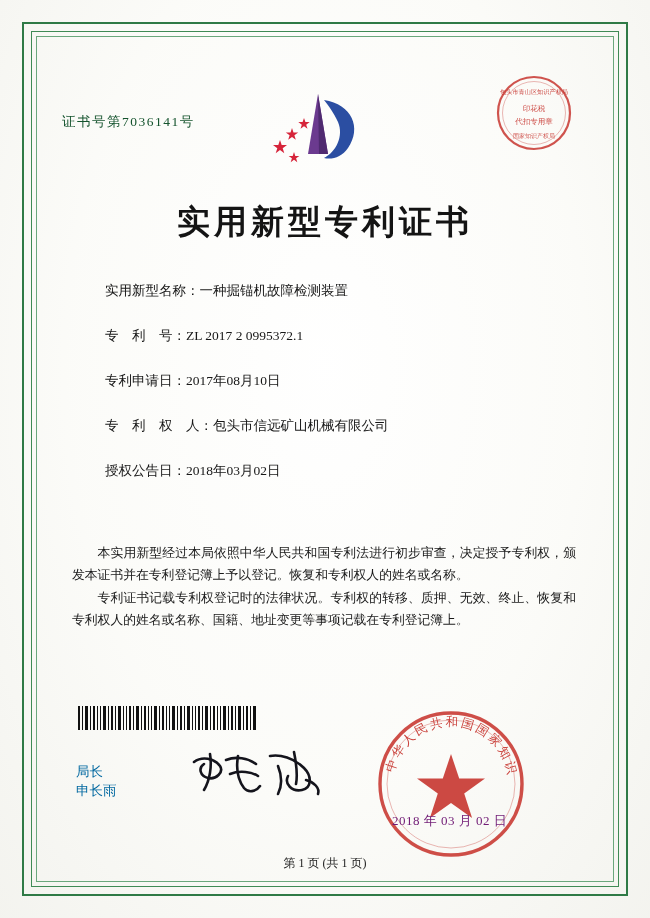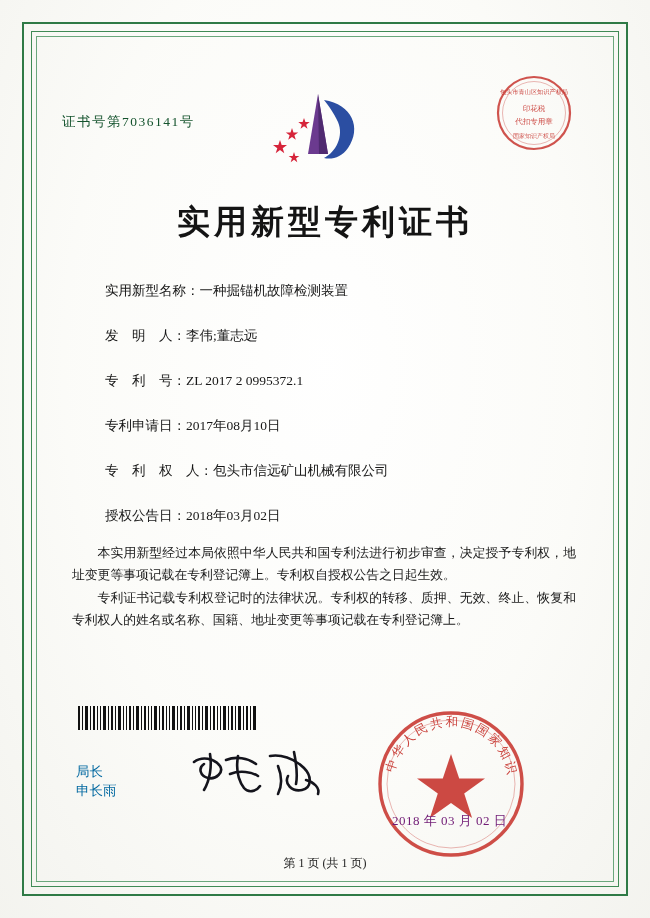--- a/index.html
+++ b/index.html
@@ -207,38 +207,35 @@
     </svg>
   </div>
 
   <div class="title">实用新型专利证书</div>
 
   <div class="fields">
     <div class="field-row">
       <span class="field-label">实用新型名称：</span><span class="field-value">一种掘锚机故障检测装置</span>
     </div>
     <div class="field-row">
-      <span class="field-label">发　明　人：</span><span class="field-value">李伟;董志远</span>
-    </div>
-    <div class="field-row">
       <span class="field-label">专　利　号：</span><span class="field-value">ZL 2017 2 0995372.1</span>
     </div>
     <div class="field-row">
       <span class="field-label">专利申请日：</span><span class="field-value">2017年08月10日</span>
     </div>
     <div class="field-row">
       <span class="field-label">专　利　权　人：</span><span class="field-value">包头市信远矿山机械有限公司</span>
     </div>
     <div class="field-row">
       <span class="field-label">授权公告日：</span><span class="field-value">2018年03月02日</span>
     </div>
   </div>
 
   <div class="body-text">
-    <p>本实用新型经过本局依照中华人民共和国专利法进行初步审查，决定授予专利权，地址变更等事项记载在专利登记簿上。专利权自授权公告之日起生效。</p>
+    <p>本实用新型经过本局依照中华人民共和国专利法进行初步审查，决定授予专利权，颁发本证书并在专利登记簿上予以登记。恢复和专利权人的姓名或名称。</p>
     <p>专利证书记载专利权登记时的法律状况。专利权的转移、质押、无效、终止、恢复和专利权人的姓名或名称、国籍、地址变更等事项记载在专利登记簿上。</p>
   </div>
 
   <div class="barcode">
     <svg width="178" height="24" viewBox="0 0 178 24">
       <g fill="#111">
         <rect x="0" y="0" width="2" height="24"></rect>
           <rect x="4" y="0" width="1" height="24"></rect>
         <rect x="7" y="0" width="3" height="24"></rect>
           <rect x="12" y="0" width="1" height="24"></rect>

